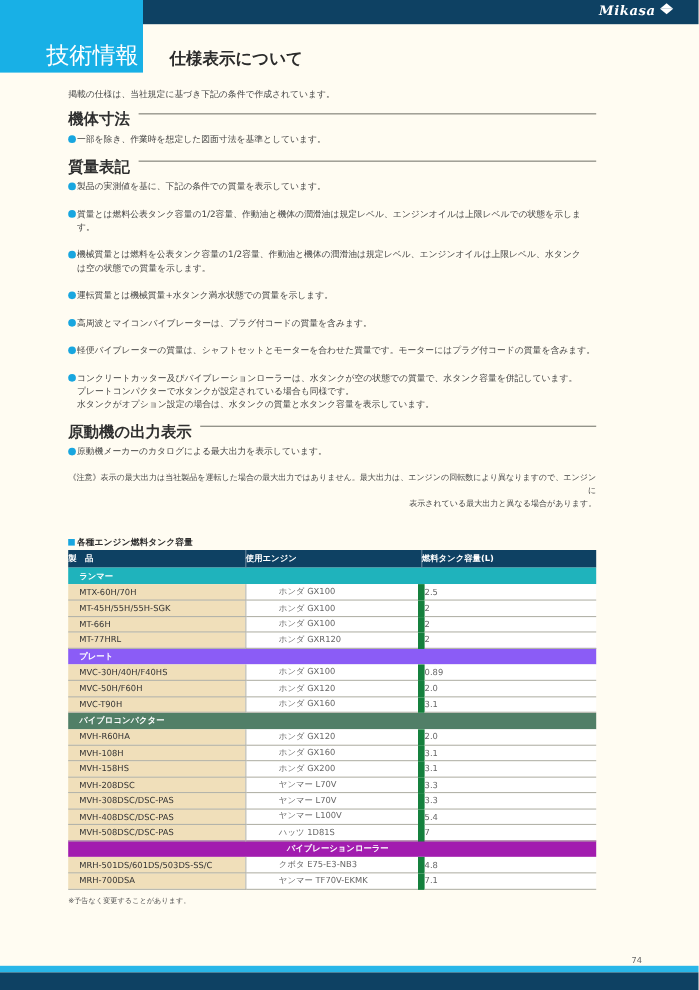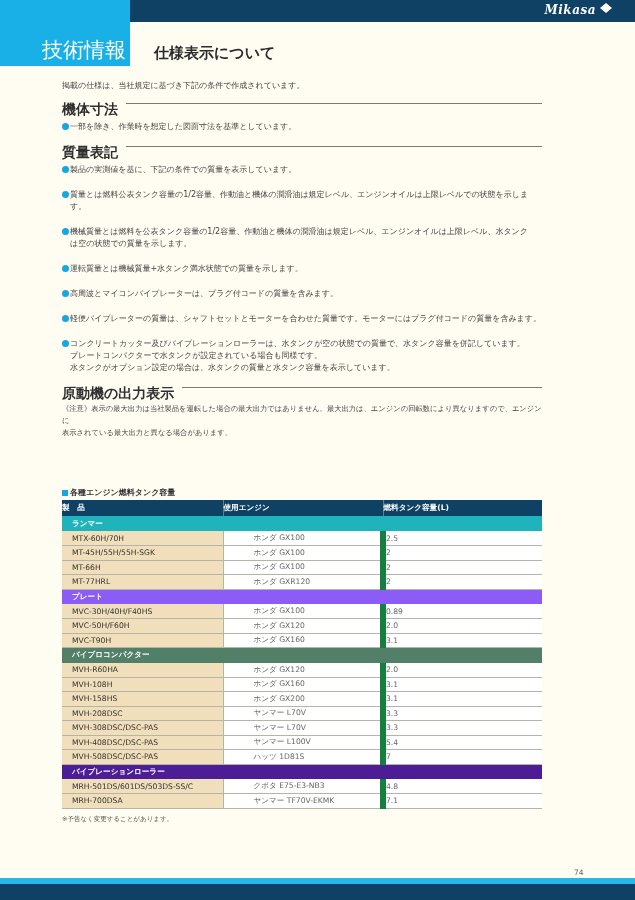--- a/index.html
+++ b/index.html
@@ -47,21 +47,21 @@
     display: flex; align-items: flex-start; font-size: 14px; font-weight: bold; color: #2f2f2f;
     margin-top: 4px; margin-bottom: 6px;
   }
   .section-head .rule { flex: 1; height: 1px; background: #7b7b72; margin-left: 8px; }
   .bullet { position: relative; padding-left: 8px; color: #444; margin-bottom: 13px; }
   .bullet .dot {
     position: absolute; left: 0; top: 2px; width: 7px; height: 7px; border-radius: 50%;
     background: #18a6df;
   }
   .bullet .line { display: block; }
-  .note { color: #444; font-size: 7.3px; line-height: 12px; margin-top: -2px; }
+  .note { color: #444; font-size: 7.3px; line-height: 12px; margin-top: -2px; text-align: right; }
   .table-title {
     position: absolute; left: 62px; top: 487px; font-size: 8px; font-weight: bold; color: #2e2e2e;
     display: flex; align-items: center; gap: 2px;
   }
   .table-title .sq { width: 6px; height: 6px; background: #18a6df; display: inline-block; }
   table.spec {
     position: absolute; left: 62px; top: 500px; width: 480px;
     border-collapse: collapse; font-size: 7.6px;
   }
   table.spec th {
@@ -70,21 +70,21 @@
   }
   table.spec th:last-child { border-right: none; }
   table.spec td { height: 14.5px; border-bottom: 1px solid #b4b4aa; }
   table.spec td.prod { background: #f0dfba; padding-left: 10px; color: #333; width: 161px; border-right: 1px solid #b4b4aa; }
   table.spec td.eng { background: #fff; padding-left: 30px; color: #666; width: 160px; border-right: 6px solid #15803d; }
   table.spec td.cap { background: #fff; text-align: left; color: #666; }
   table.spec tr.cat td { color: #fff; font-weight: bold; padding-left: 10px; height: 15px; border-bottom: none; }
   .cat-teal td { background: #1fb3bc; }
   .cat-green td { background: #8b5cf6; font-family: Liberation Mono, monospace; }
   .cat-dgreen td { background: #517f67; }
-  .cat-orange td { background: #4c1d95; }
+  .cat-orange td { background: #a21caf; text-align: center; }
   .footnote { position: absolute; left: 62px; top: 815px; font-size: 6.5px; color: #555; }
   .page-num { position: absolute; left: 574px; top: 868px; font-size: 7.5px; color: #666; }
   .bottom-stripe { position: absolute; left: 0; right: 0; top: 878px; height: 6px; background: #29b6e8; }
   .bottom-bar { position: absolute; left: 0; right: 0; top: 884px; bottom: 0; background: #0e4163; }
 </style>
 </head>
 <body>
 
 <div class="top-bar">
   <div class="logo">
@@ -142,20 +142,24 @@
     <span class="dot"></span>
     <span class="line">コンクリートカッター及びバイブレーションローラーは、水タンクが空の状態での質量で、水タンク容量を併記しています。</span>
     <span class="line">プレートコンパクターで水タンクが設定されている場合も同様です。</span>
     <span class="line">水タンクがオプション設定の場合は、水タンクの質量と水タンク容量を表示しています。</span>
   </div>
 
   <div class="section-head">
     <span>原動機の出力表示</span>
     <span class="rule"></span>
   </div>
+  <div class="bullet">
+    <span class="dot"></span>
+    <span class="line">原動機メーカーのカタログによる最大出力を表示しています。</span>
+  </div>
   <div class="note">
     <div>《注意》表示の最大出力は当社製品を運転した場合の最大出力ではありません。最大出力は、エンジンの回転数により異なりますので、エンジンに</div>
     <div>表示されている最大出力と異なる場合があります。</div>
   </div>
 </div>
 
 <div class="table-title">
   <span class="sq"></span>
   <span>各種エンジン燃料タンク容量</span>
 </div>

